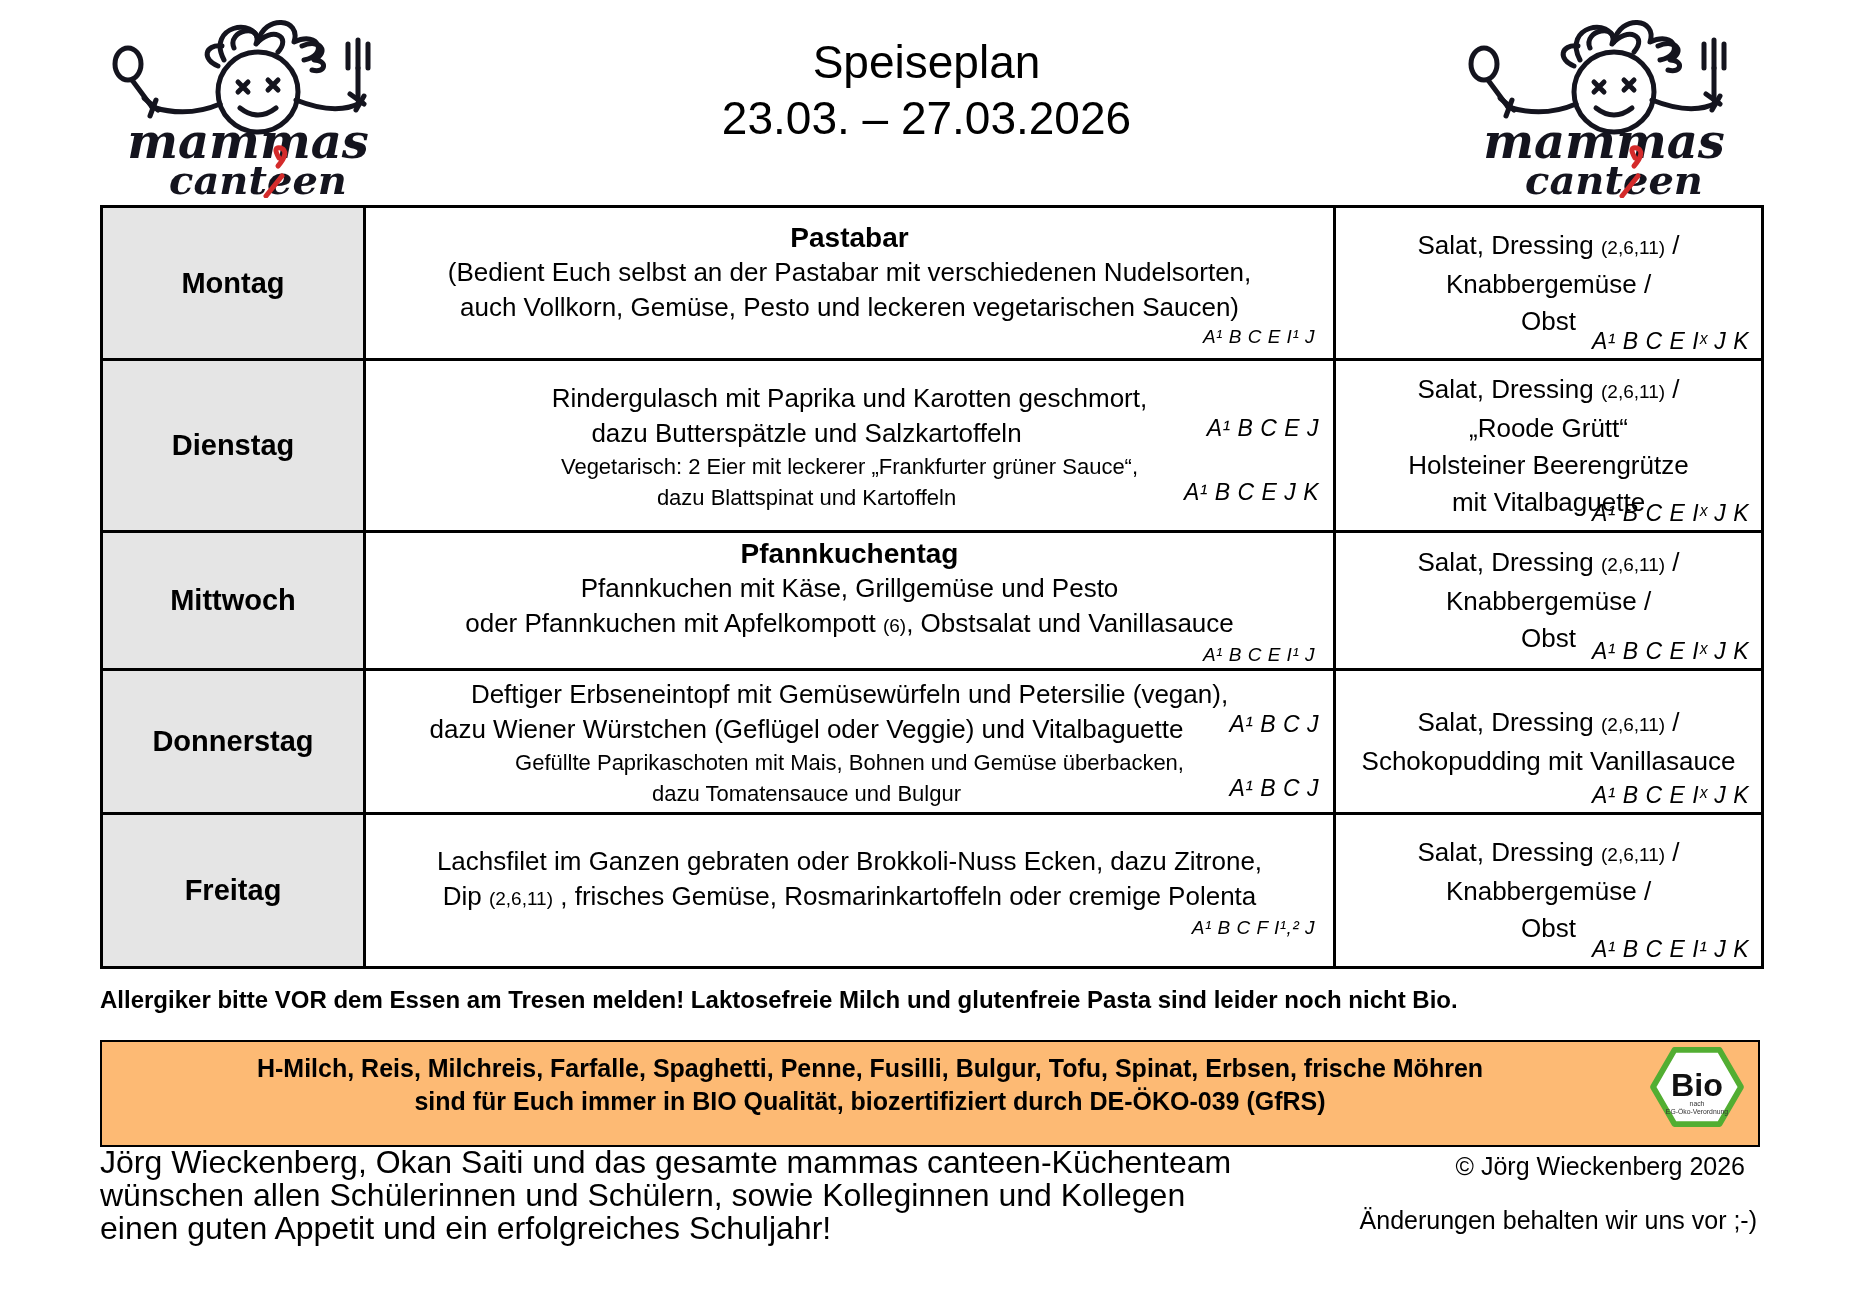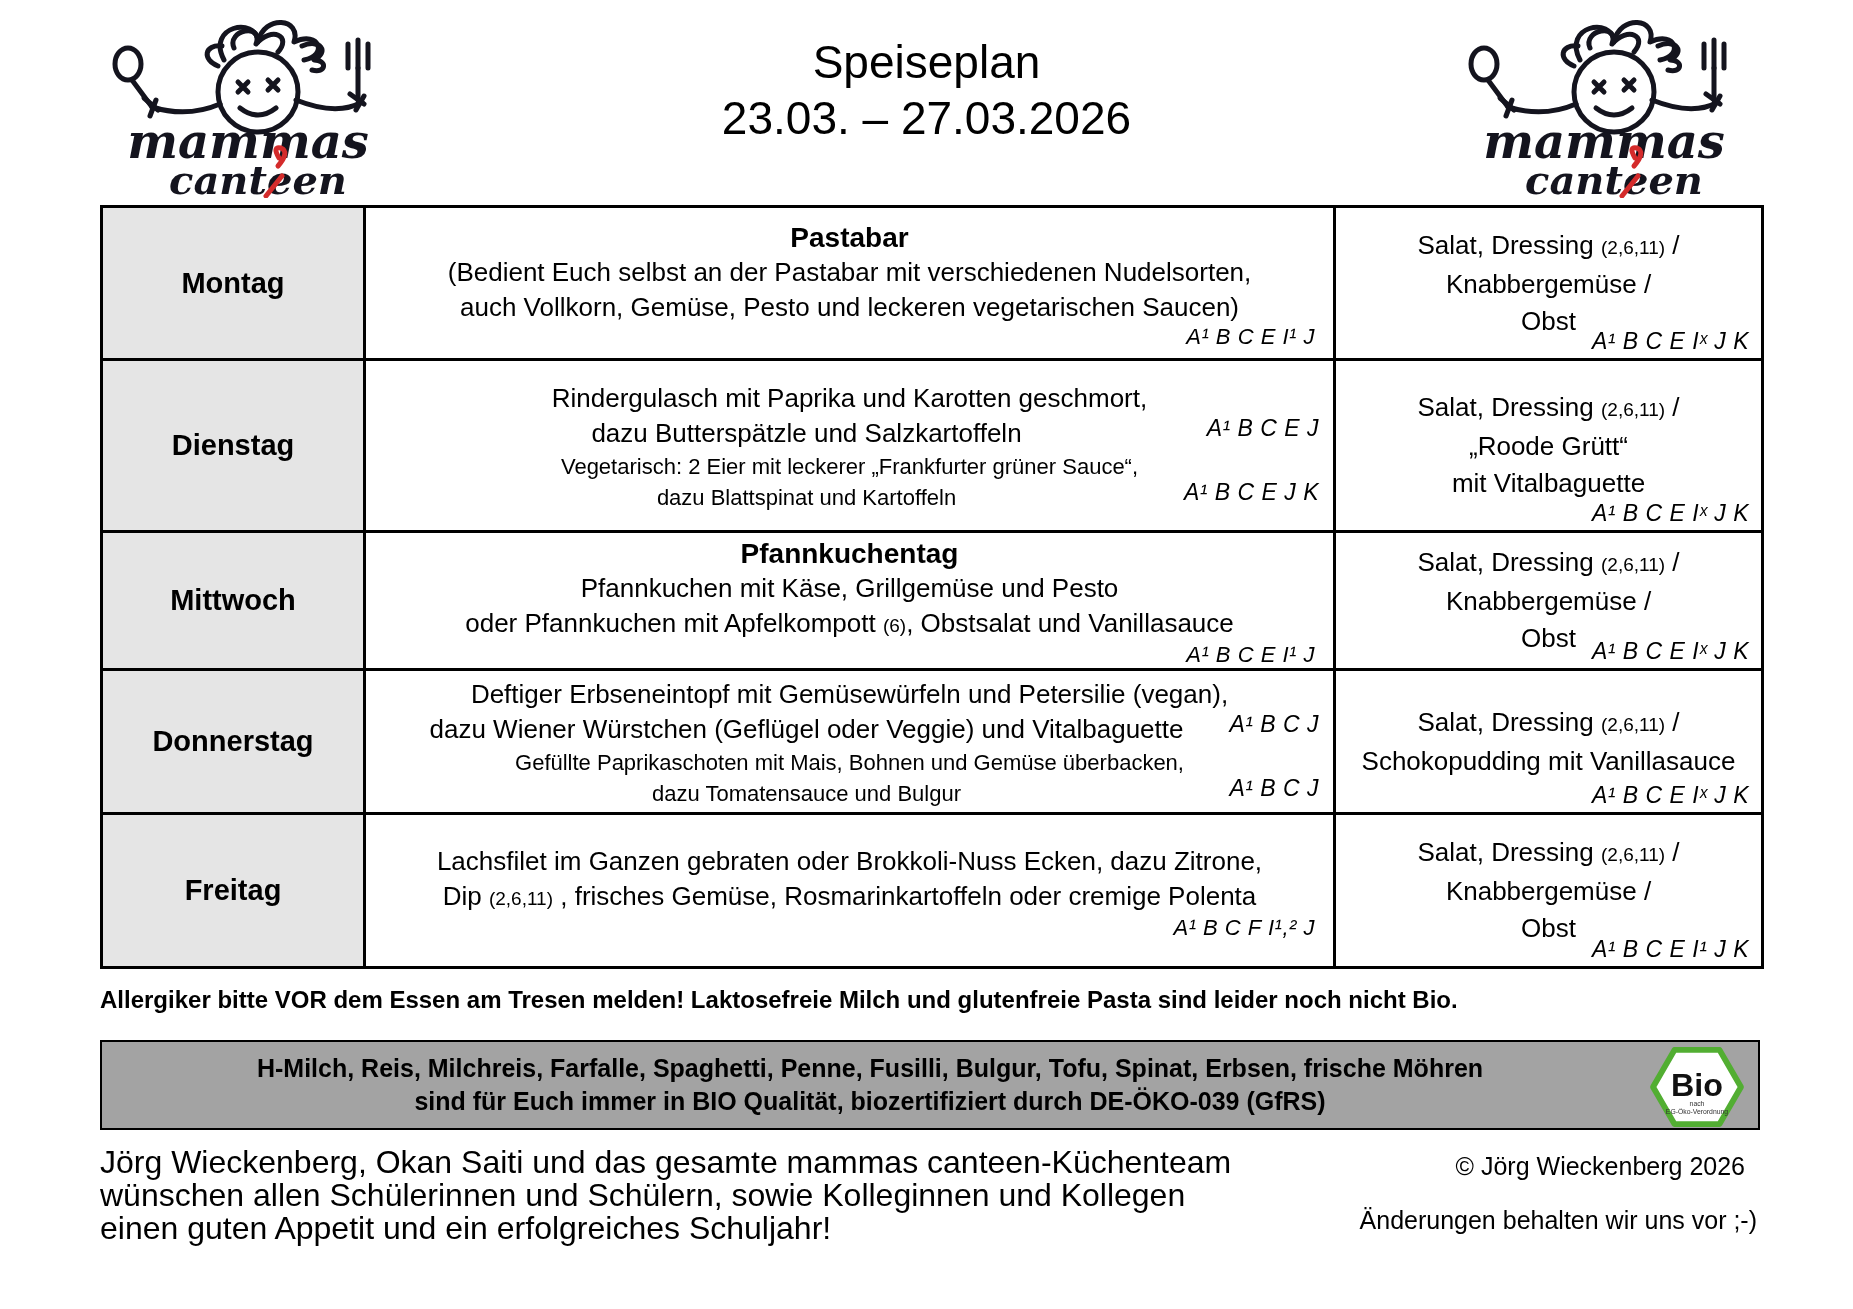--- a/index.html
+++ b/index.html
@@ -33,29 +33,29 @@
     display:flex; align-items:center; justify-content:center;
     font-weight:bold; font-size:29px;
   }
   .main { padding:4px 10px 2px; display:flex; flex-direction:column; justify-content:center; }
   .line { position:relative; text-align:center; font-size:26px; line-height:35px; white-space:nowrap; }
   .line.bold  { font-weight:bold; font-size:28px; }
   .line.small { font-size:22px; line-height:31px; }
   .line.has-all { padding-right:86px; }
   .paren { font-size:19px; }
   .allergen { font-style:italic; font-size:23px; letter-spacing:0.5px; white-space:nowrap; }
-  .allergen.own-line { display:block; text-align:right; padding-right:8px; line-height:24px; font-size:22px; }
+  .allergen.own-line { display:block; text-align:right; padding-right:8px; line-height:24px; font-size:19px; }
   .allergen.inline { position:absolute; right:4px; bottom:5px; }
   .side { padding:4px 8px; display:flex; flex-direction:column; justify-content:center; }
   .side .line { font-size:26px; line-height:37px; }
   .allergen.corner { position:absolute; right:12px; bottom:3px; }
 
   
   .notice { position:absolute; left:100px; top:986px; font-weight:bold; font-size:24px; }
-  .bio-box { position:absolute; left:100px; top:1040px; width:1660px; height:90px; border:2px solid #000; box-sizing:border-box; background:#a3a3a3; }
+  .bio-box { position:absolute; left:100px; top:1040px; width:1660px; height:107px; border:2px solid #000; box-sizing:border-box; background:#fdba74; }
   .bio-text { position:absolute; left:0; right:120px; top:10px; text-align:center; font-weight:bold; font-size:25px; line-height:33px; }
   .bio-seal { position:absolute; right:12px; top:3px; }
 
   
   .footer-left { position:absolute; left:100px; top:1146px; font-size:32px; line-height:33px; }
   .copyright { position:absolute; right:108px; top:1152px; font-size:25px; }
   .change-note { position:absolute; right:96px; top:1206px; font-size:25px; }
 </style>
 </head>
 <body>
@@ -148,20 +148,21 @@
     </div>
     <div class="cell main">
       <div class="line">Rindergulasch mit Paprika und Karotten geschmort,</div>
       <div class="line has-all"><span>dazu Butterspätzle und Salzkartoffeln</span><span class="allergen inline">A¹ B C E J</span></div>
       <div class="line small">Vegetarisch: 2 Eier mit leckerer „Frankfurter grüner Sauce“,</div>
       <div class="line small has-all"><span>dazu Blattspinat und Kartoffeln</span><span class="allergen inline">A¹ B C E J K</span></div>
     </div>
     <div class="cell side">
       <div class="line"><span>Salat, Dressing </span><span class="paren">(2,6,11)</span><span> /</span></div>
       <div class="line">„Roode Grütt“</div>
+      <div class="line">Holsteiner Beerengrütze</div>
       <div class="line">mit Vitalbaguette</div>
       <span class="allergen corner">A¹ B C E Iˣ J K</span>
     </div>
 
     <div class="cell day">
       <span>Mittwoch</span>
     </div>
     <div class="cell main">
       <div class="line bold">Pfannkuchentag</div>
       <div class="line">Pfannkuchen mit Käse, Grillgemüse und Pesto</div>

